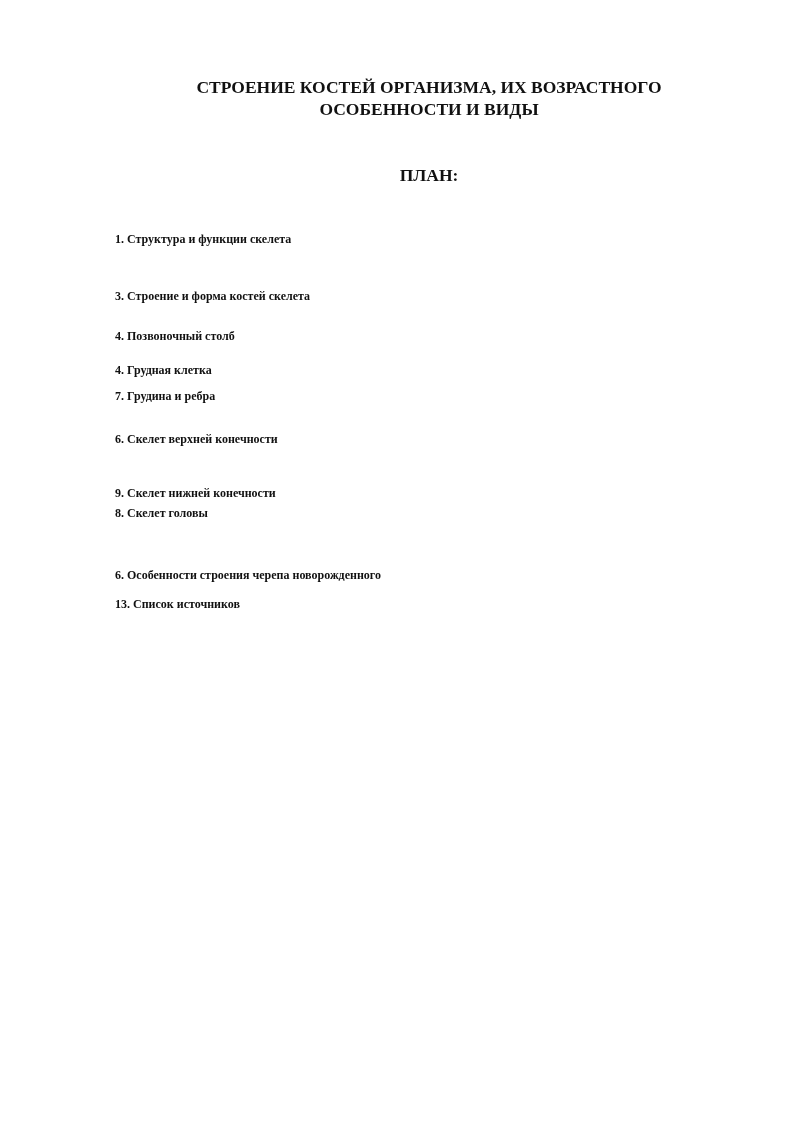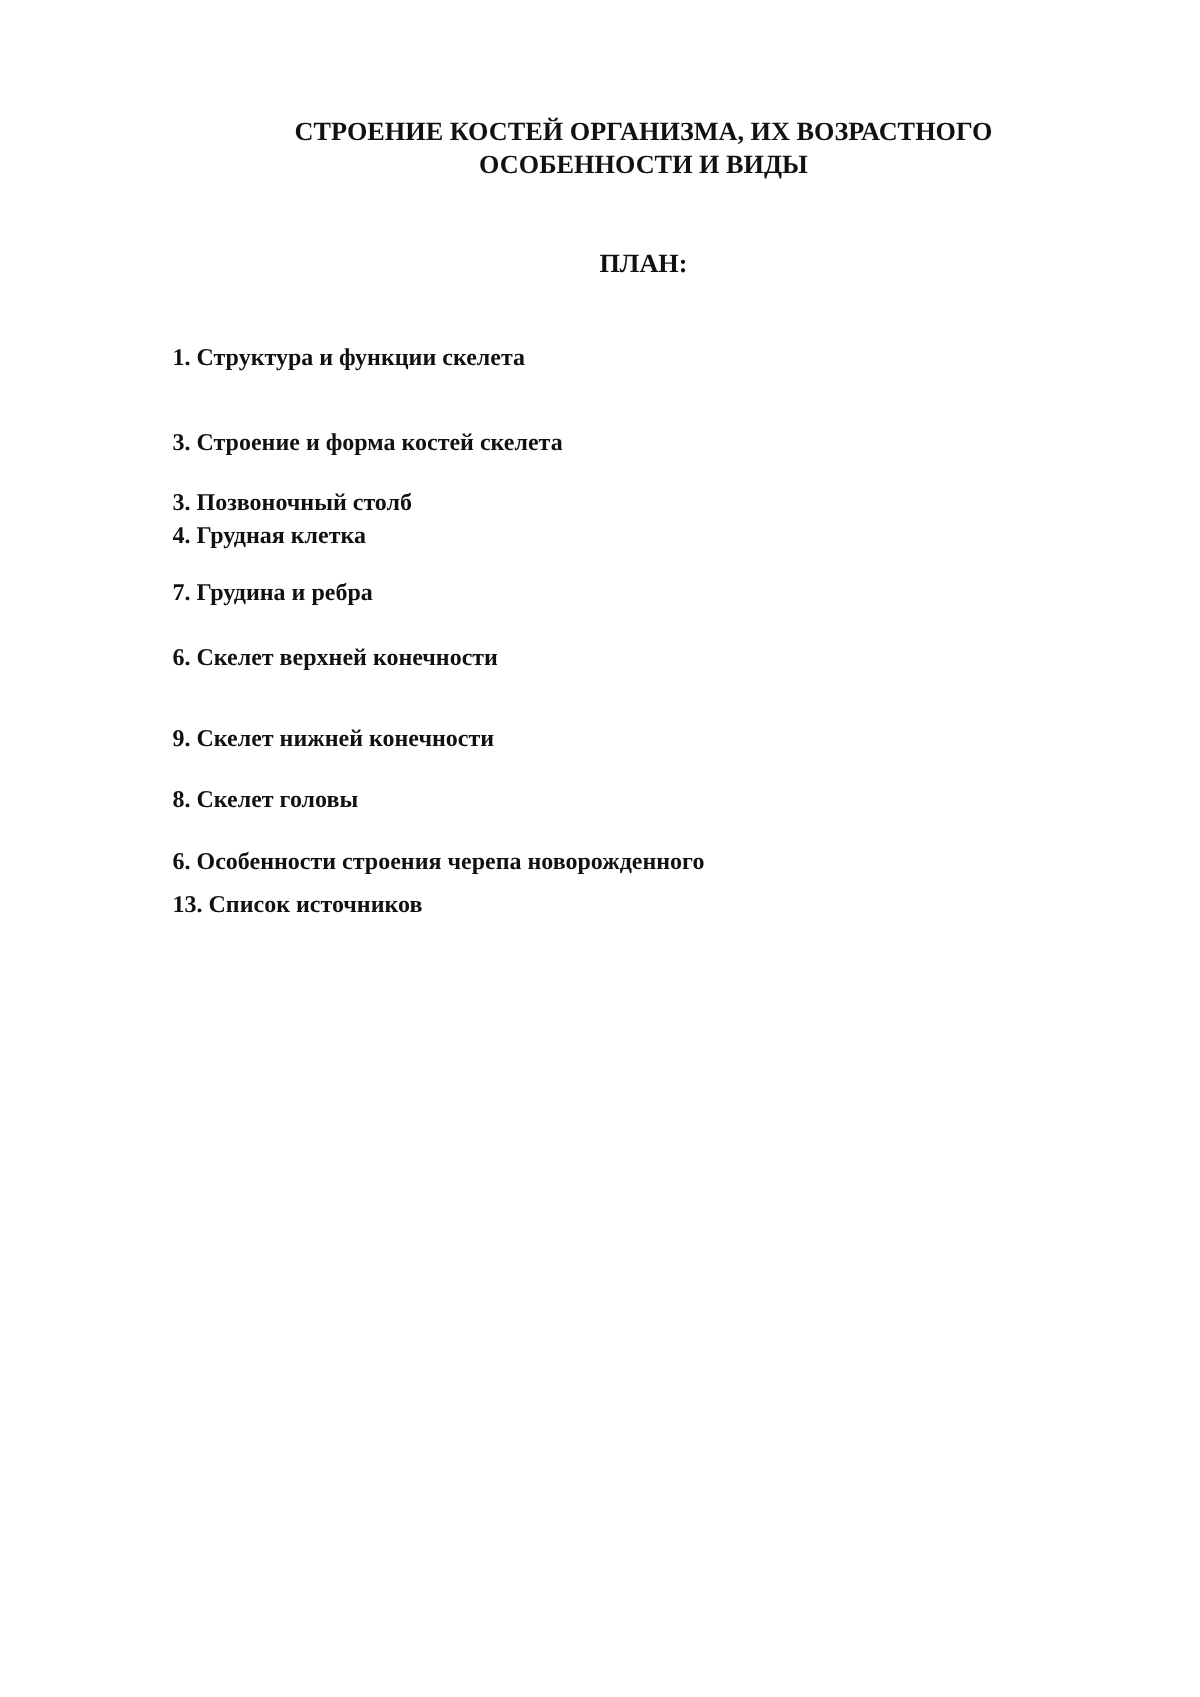--- a/index.html
+++ b/index.html
@@ -2,39 +2,39 @@
 <html><head>
 <meta charset="utf-8">
 <style>
   html, body { margin: 0; padding: 0; background: #ffffff; }
   body { width: 800px; height: 1131px; position: relative; overflow: hidden;
          font-family: "Liberation Serif", serif; color: #111111; }
   .title { position: absolute; left: 0; width: 858px; top: 76px; text-align: center;
            font-weight: bold; font-size: 17.5px; line-height: 22px; }
   .plan { position: absolute; left: 0; width: 858px; top: 164px; text-align: center;
           font-weight: bold; font-size: 17.5px; line-height: 22px; }
-  .item { position: absolute; left: 115px; font-weight: bold; font-size: 16px;
+  .item { position: absolute; left: 115px; font-weight: bold; font-size: 12px;
           line-height: 22px; white-space: nowrap; }
 </style>
 </head>
 <body>
 
 <div>
   <div class="title">
     <div>СТРОЕНИЕ КОСТЕЙ ОРГАНИЗМА, ИХ ВОЗРАСТНОГО</div>
     <div>ОСОБЕННОСТИ И ВИДЫ</div>
   </div>
 
   <div class="plan">ПЛАН:</div>
 
   <div>
     <div class="item" style="top:228px">1. Структура и функции скелета</div>
     <div class="item" style="top:285px">3. Строение и форма костей скелета</div>
-    <div class="item" style="top:325px">3. Позвоночный столб</div>
-    <div class="item" style="top:347px">4. Грудная клетка</div>
+    <div class="item" style="top:325px">4. Позвоночный столб</div>
+    <div class="item" style="top:359px">4. Грудная клетка</div>
     <div class="item" style="top:385px">7. Грудина и ребра</div>
     <div class="item" style="top:428px">6. Скелет верхней конечности</div>
     <div class="item" style="top:482px">9. Скелет нижней конечности</div>
-    <div class="item" style="top:523px">8. Скелет головы</div>
+    <div class="item" style="top:502px">8. Скелет головы</div>
     <div class="item" style="top:564px">6. Особенности строения черепа новорожденного</div>
     <div class="item" style="top:593px">13. Список источников</div>
   </div>
 </div>
 
 </body></html>

